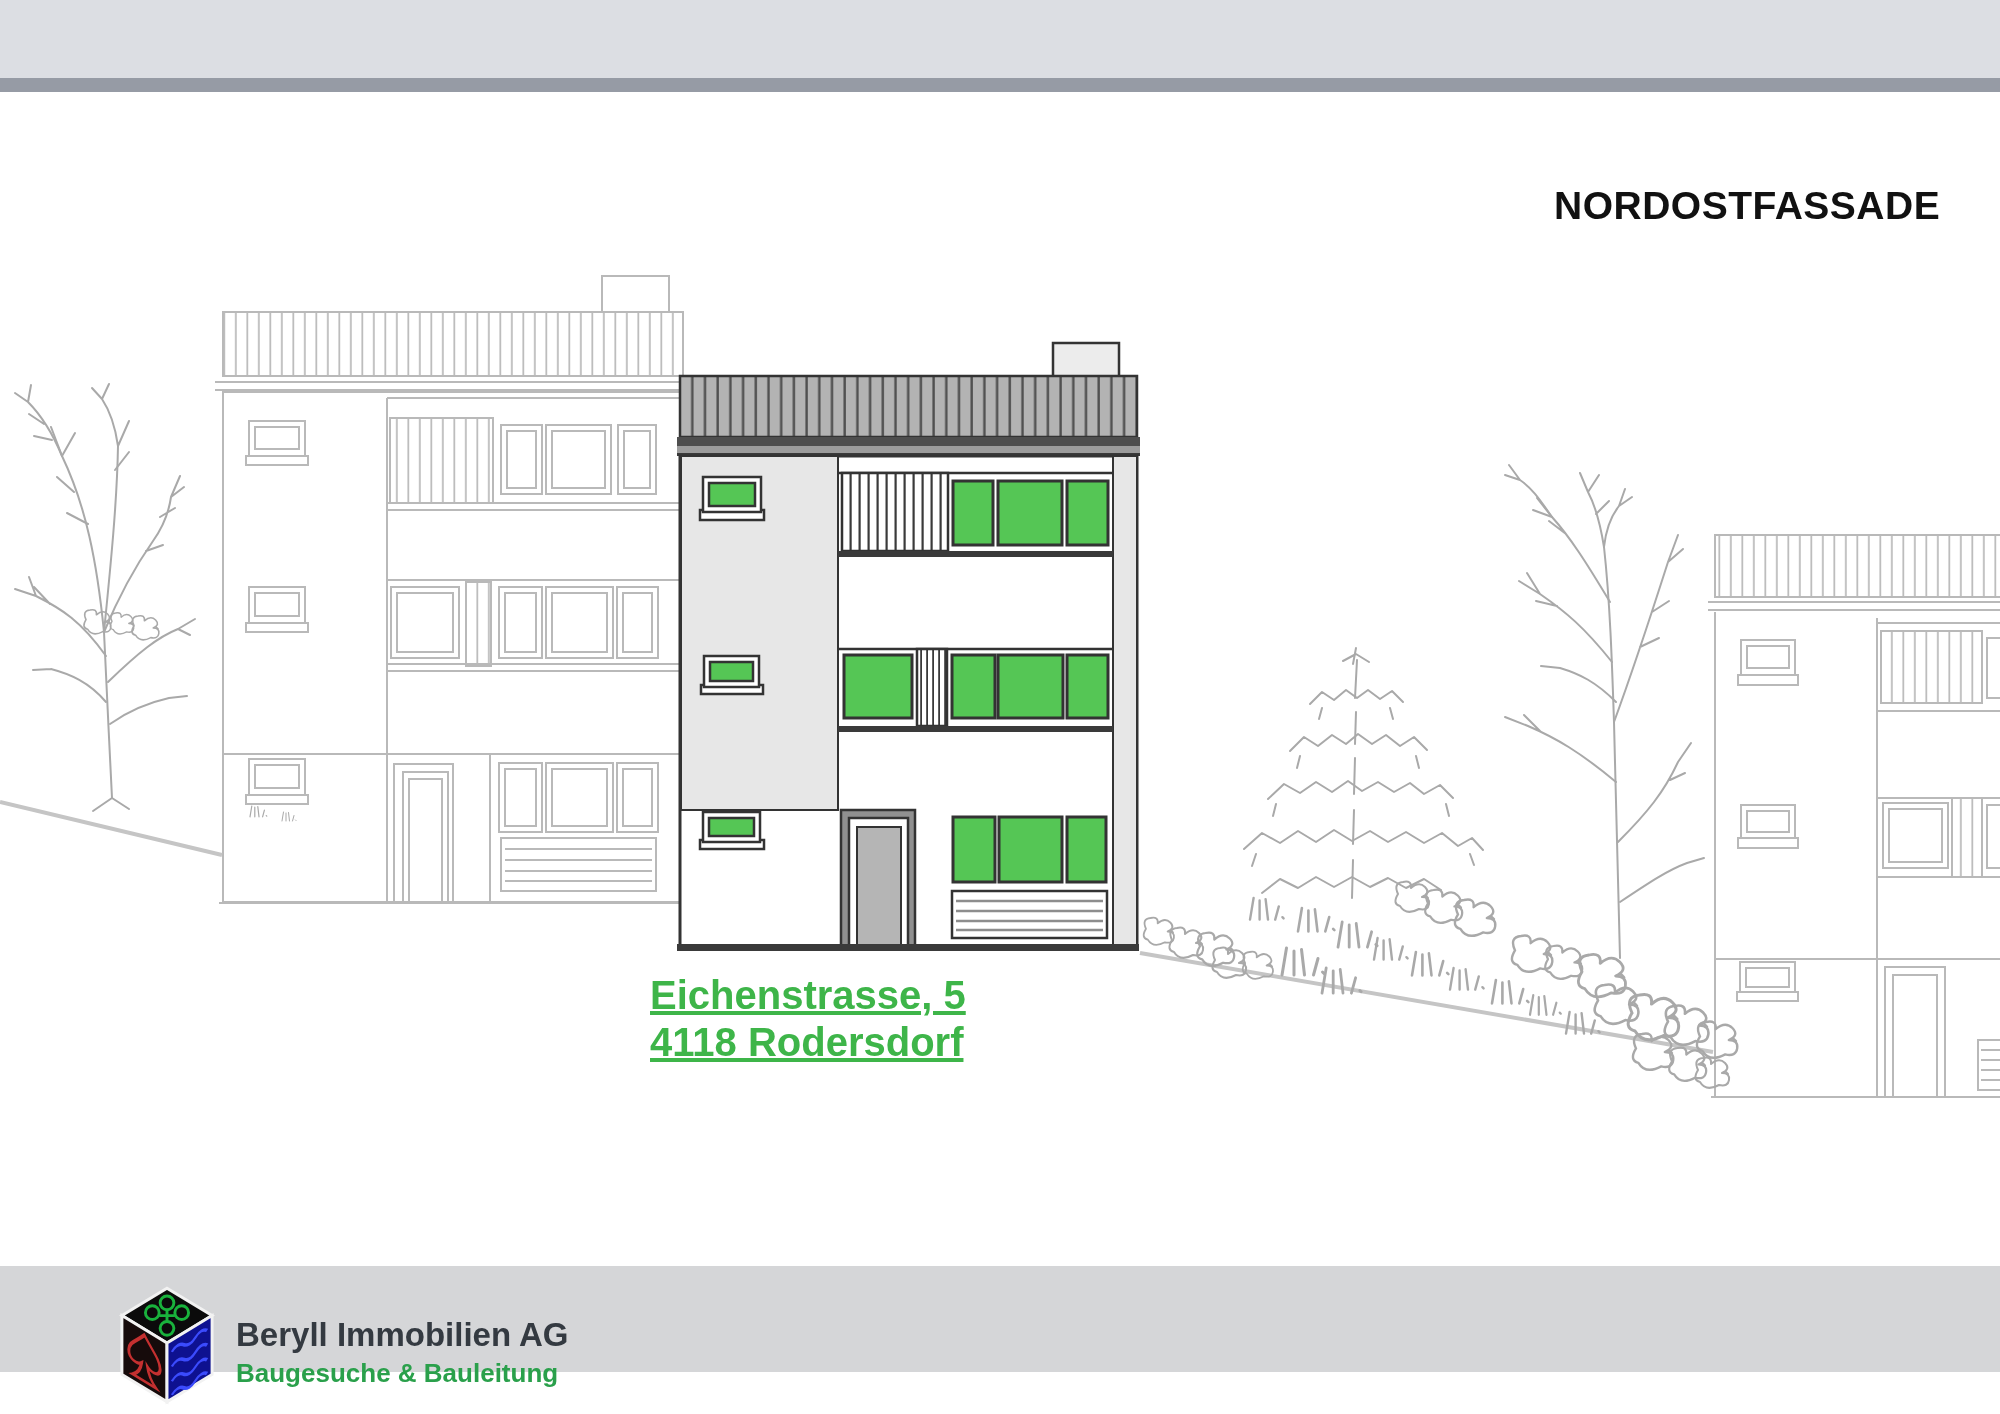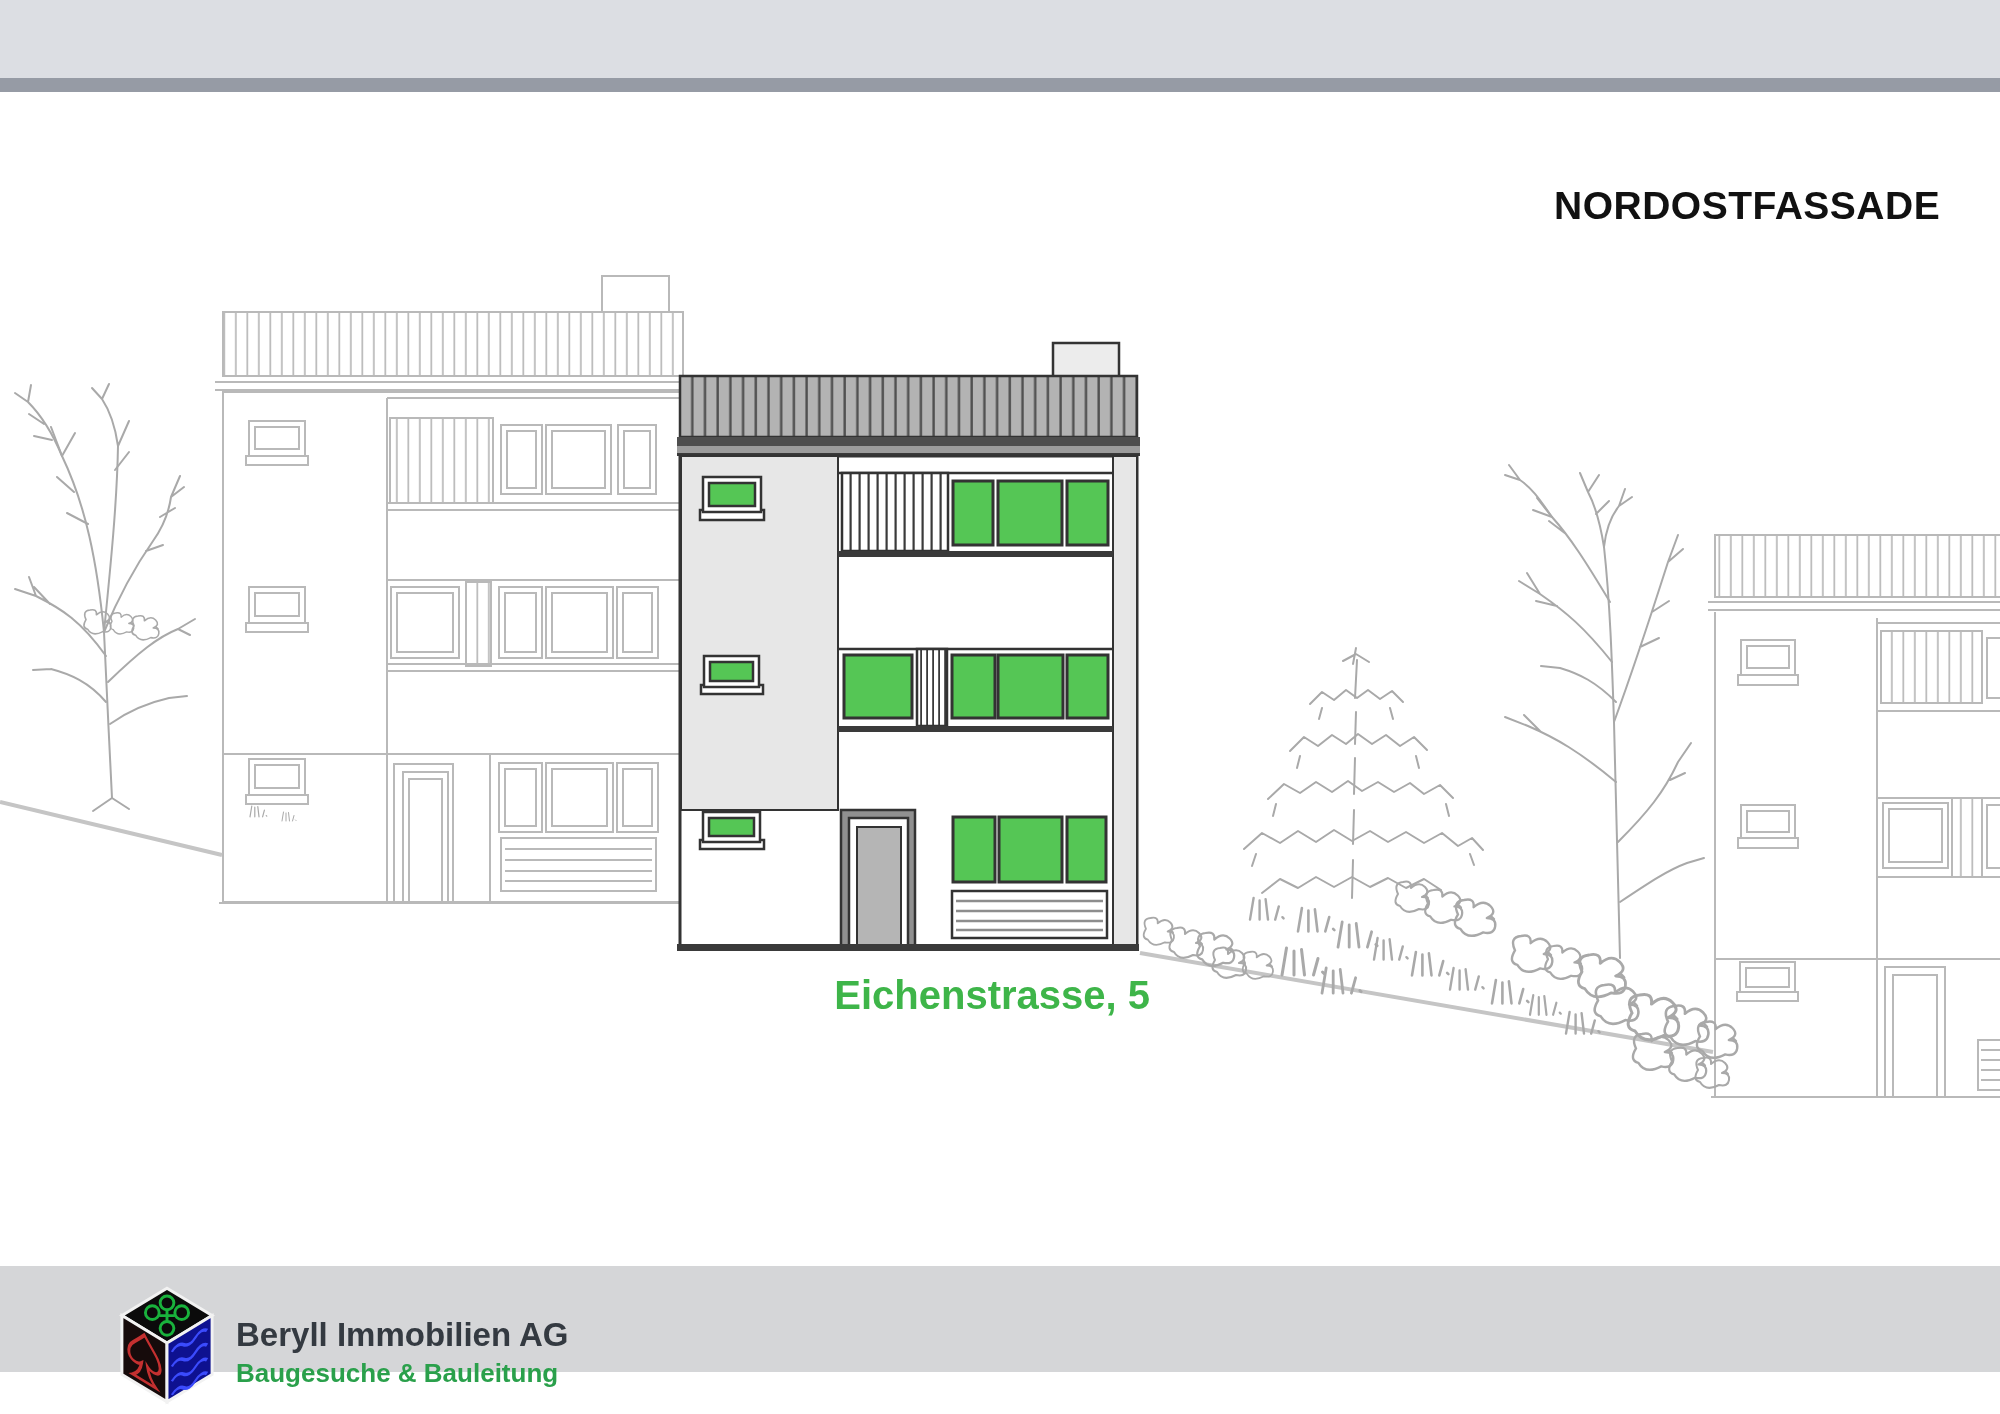--- a/index.html
+++ b/index.html
@@ -10,22 +10,22 @@
     --door-surround-gray:#909090; --ground-line:#c5c5c5; --vegetation-line:#a9a9a9;
   }
   html,body{margin:0;padding:0;background:#888;}
   #stage{position:relative;width:2000px;height:1414px;background:#ffffff;overflow:hidden;
          font-family:"Liberation Sans", sans-serif;}
   .band-top{position:absolute;left:0;top:0;width:2000px;height:78px;background:var(--header-band);}
   .bar-top{position:absolute;left:0;top:78px;width:2000px;height:14px;background:var(--header-bar);}
   .title{position:absolute;left:1554px;top:184px;font-size:39px;font-weight:bold;
          letter-spacing:.5px;color:var(--title-text);white-space:nowrap;}
   #drawing{position:absolute;left:0;top:0;}
-  .address{position:absolute;left:650px;top:972px;width:500px;text-align:right;
-           font-size:40px;font-weight:bold;line-height:47px;color:var(--address-green);}
+  .address{position:absolute;left:650px;top:972px;width:500px;text-align:left;
+           font-size:40px;font-weight:bold;line-height:47px;color:var(--address-green);text-decoration:underline;}
   .footer{position:absolute;left:0;top:1266px;width:2000px;height:106px;background:var(--footer-band);}
   .logo{position:absolute;left:118px;top:19px;}
   .company{position:absolute;left:236px;top:50px;font-size:33px;font-weight:bold;
            color:var(--company-text);white-space:nowrap;}
   .tagline{position:absolute;left:236px;top:92px;font-size:26px;font-weight:bold;
            color:var(--tagline-green);white-space:nowrap;text-align:right;}
   
   .nbf{fill:#ffffff;stroke:var(--neighbor-line);stroke-width:2;}
   .nbo{stroke:var(--neighbor-line);stroke-width:2;}
   .nbl{stroke:var(--neighbor-line);stroke-width:2;fill:none;}
@@ -305,20 +305,21 @@
       <rect x="700" y="840" width="64" height="9" class="sbf"></rect>
       <rect x="703" y="812" width="57" height="30" class="sbf"></rect>
       <rect x="709" y="818" width="45" height="18" class="gw2"></rect>
     </g>
   </svg>
 
   <div class="title">NORDOSTFASSADE</div>
 
   <div class="address">
     <div>Eichenstrasse, 5</div>
+    <div>4118 Rodersdorf</div>
   </div>
 
   <div class="footer">
     <svg class="logo" width="98" height="120" viewBox="0 0 100 122">
       <polygon points="50,3 96,31 50,59 4,31" fill="#0b0b0b" stroke="#f2f2f2" stroke-width="3"></polygon>
       <polygon points="4,31 50,59 50,119 4,91" fill="#160b0b" stroke="#f2f2f2" stroke-width="3"></polygon>
       <polygon points="50,59 96,31 96,91 50,119" fill="#0e1190" stroke="#f2f2f2" stroke-width="3"></polygon>
       <g stroke="#19b23c" stroke-width="3" fill="none">
         <circle cx="50" cy="18" r="7"></circle>
           <circle cx="65" cy="28" r="7"></circle>

